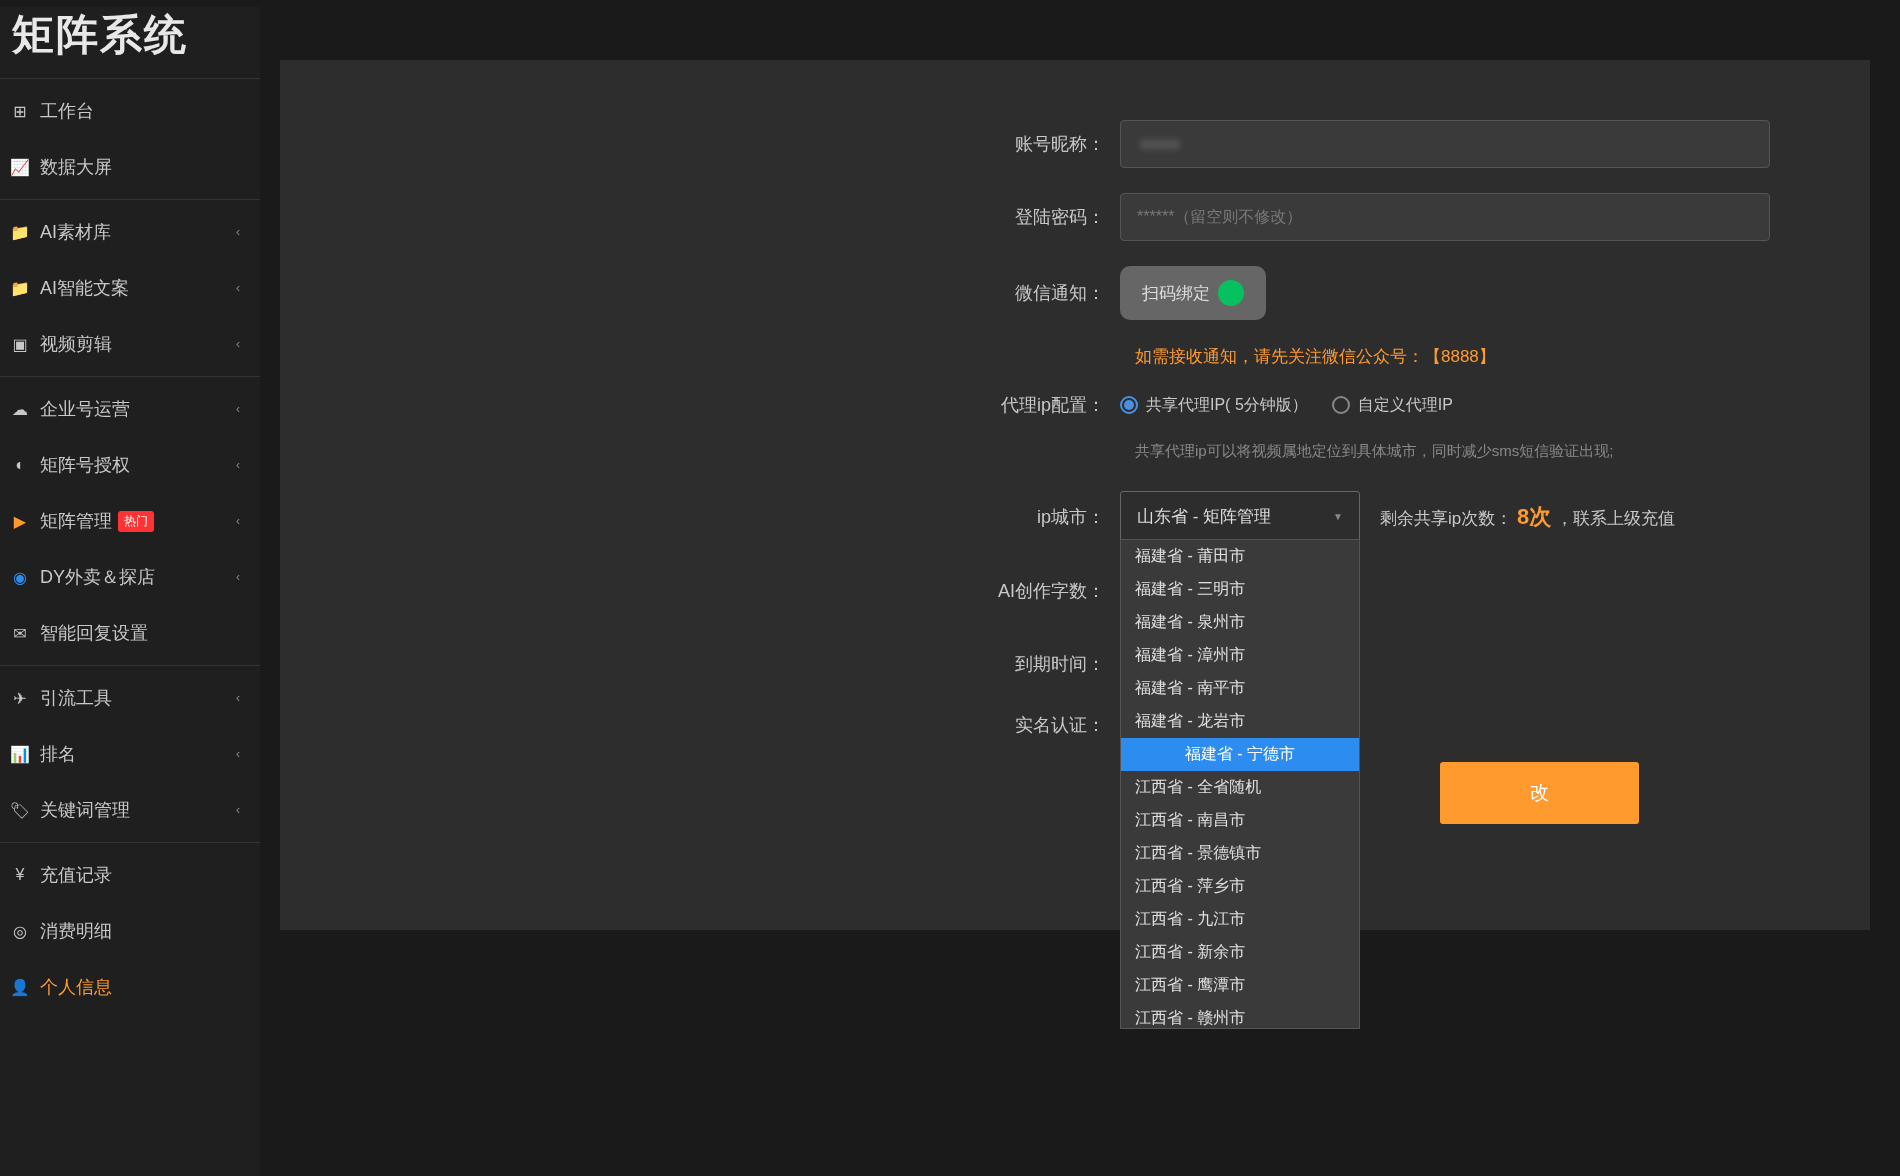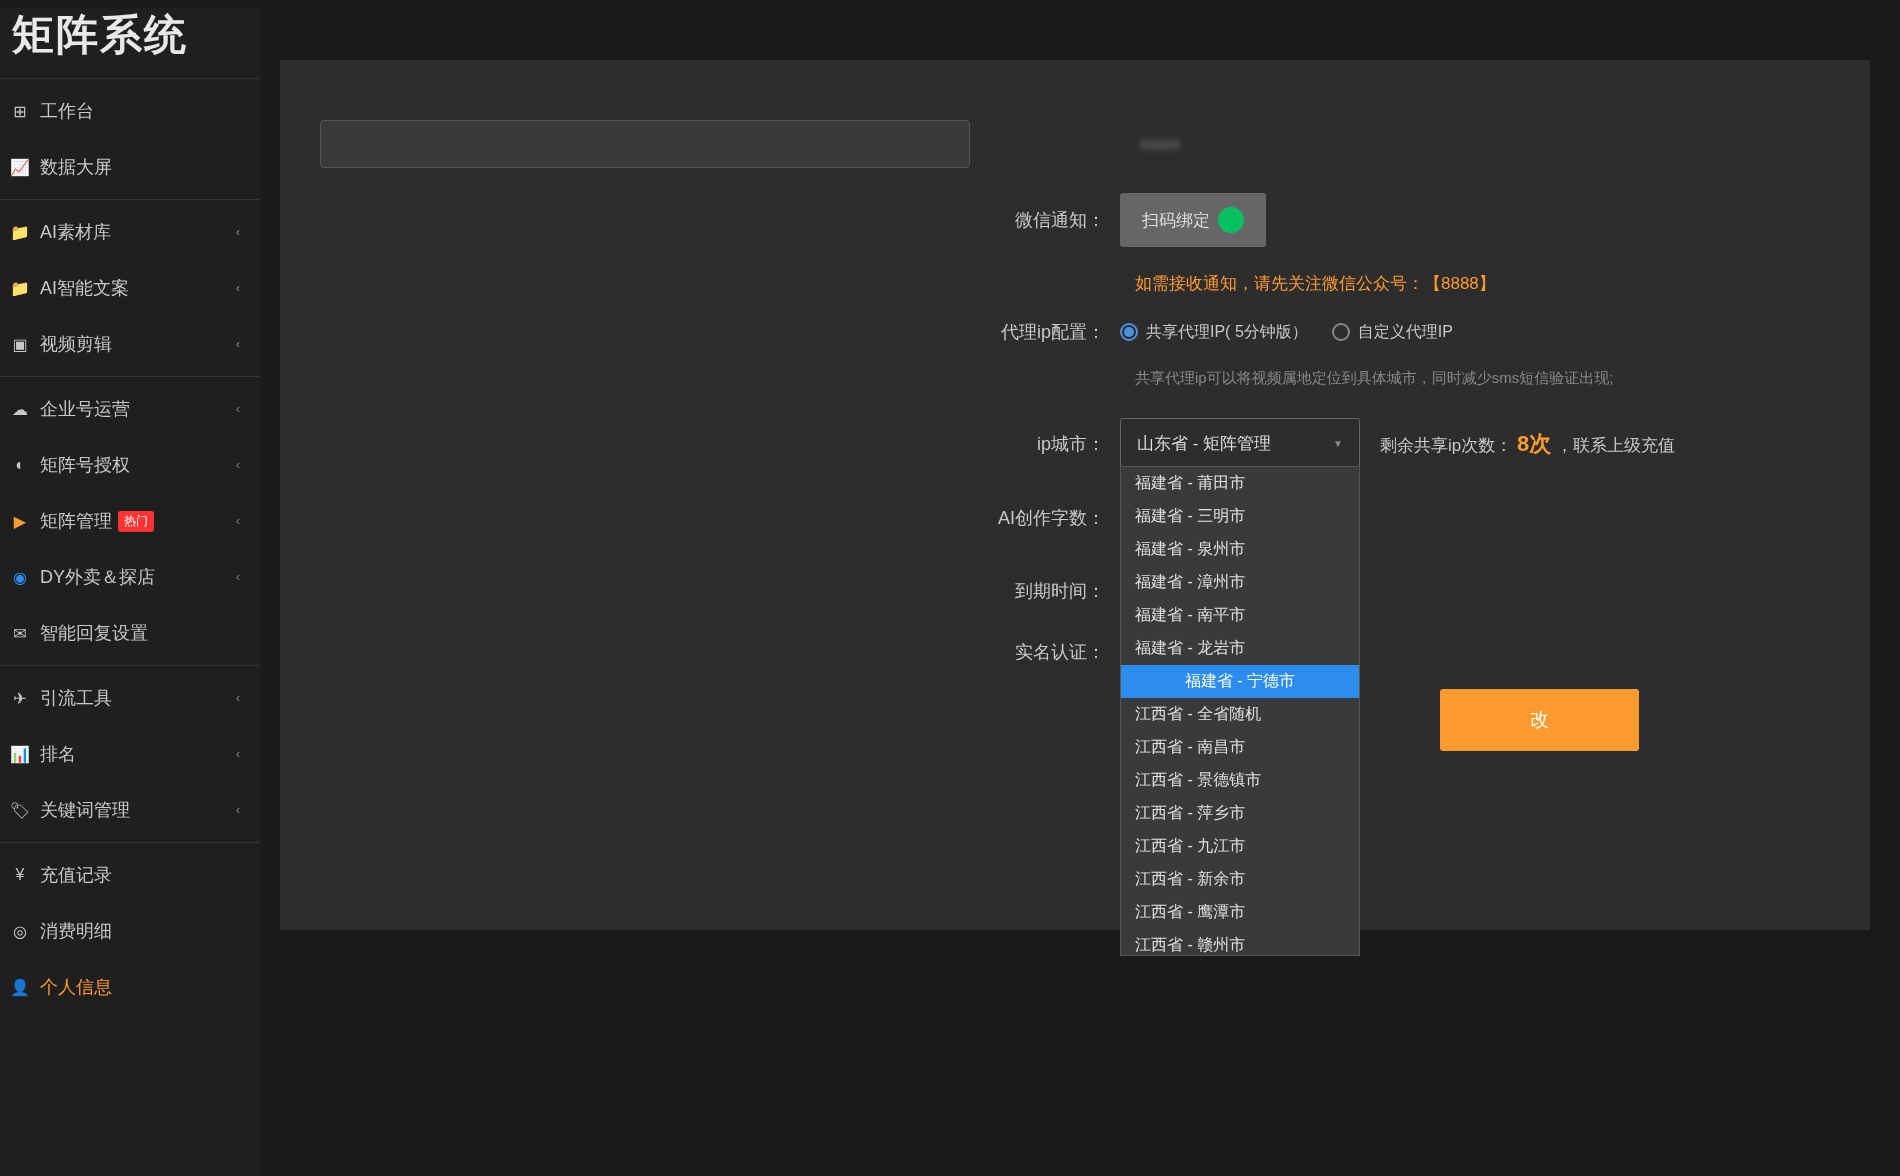--- a/index.html
+++ b/index.html
@@ -115,21 +115,21 @@
     .form-input::placeholder {
       color: #777;
     }
     
     .wechat-bind-btn {
       background-color: #666;
       color: #ddd;
       border: none;
       padding: 14px 22px;
       font-size: 17px;
-      border-radius: 3px;
+      border-radius: 10px;
       cursor: pointer;
       display: flex;
       align-items: center;
       gap: 8px;
     }
     
     .wechat-icon {
       width: 26px;
       height: 26px;
       background-color: #07c160;
@@ -376,24 +376,29 @@
     <div class="nav-item active">
       <span class="nav-icon">👤</span>
       <span>个人信息</span>
     </div>
   </div>
 </div>
 
 <div class="main-content">
 
   <div class="form-row">
+    <div class="form-label">账号昵称：</div>
     <input class="form-input" type="text" style="">
     <div class="blurred-value" style="position:absolute;margin-left:820px;pointer-events:none;">xxxxx</div>
   </div>
 
+  <div class="form-row">
+    <div class="form-label">登陆密码：</div>
+    <input class="form-input" type="password" placeholder="******（留空则不修改）" style="">
+  </div>
 
   <div class="form-row">
     <div class="form-label">微信通知：</div>
     <button class="wechat-bind-btn">
       <span>扫码绑定</span>
       <span class="wechat-icon"></span>
     </button>
   </div>
 
   <div class="wechat-notice">如需接收通知，请先关注微信公众号：【8888】</div>

